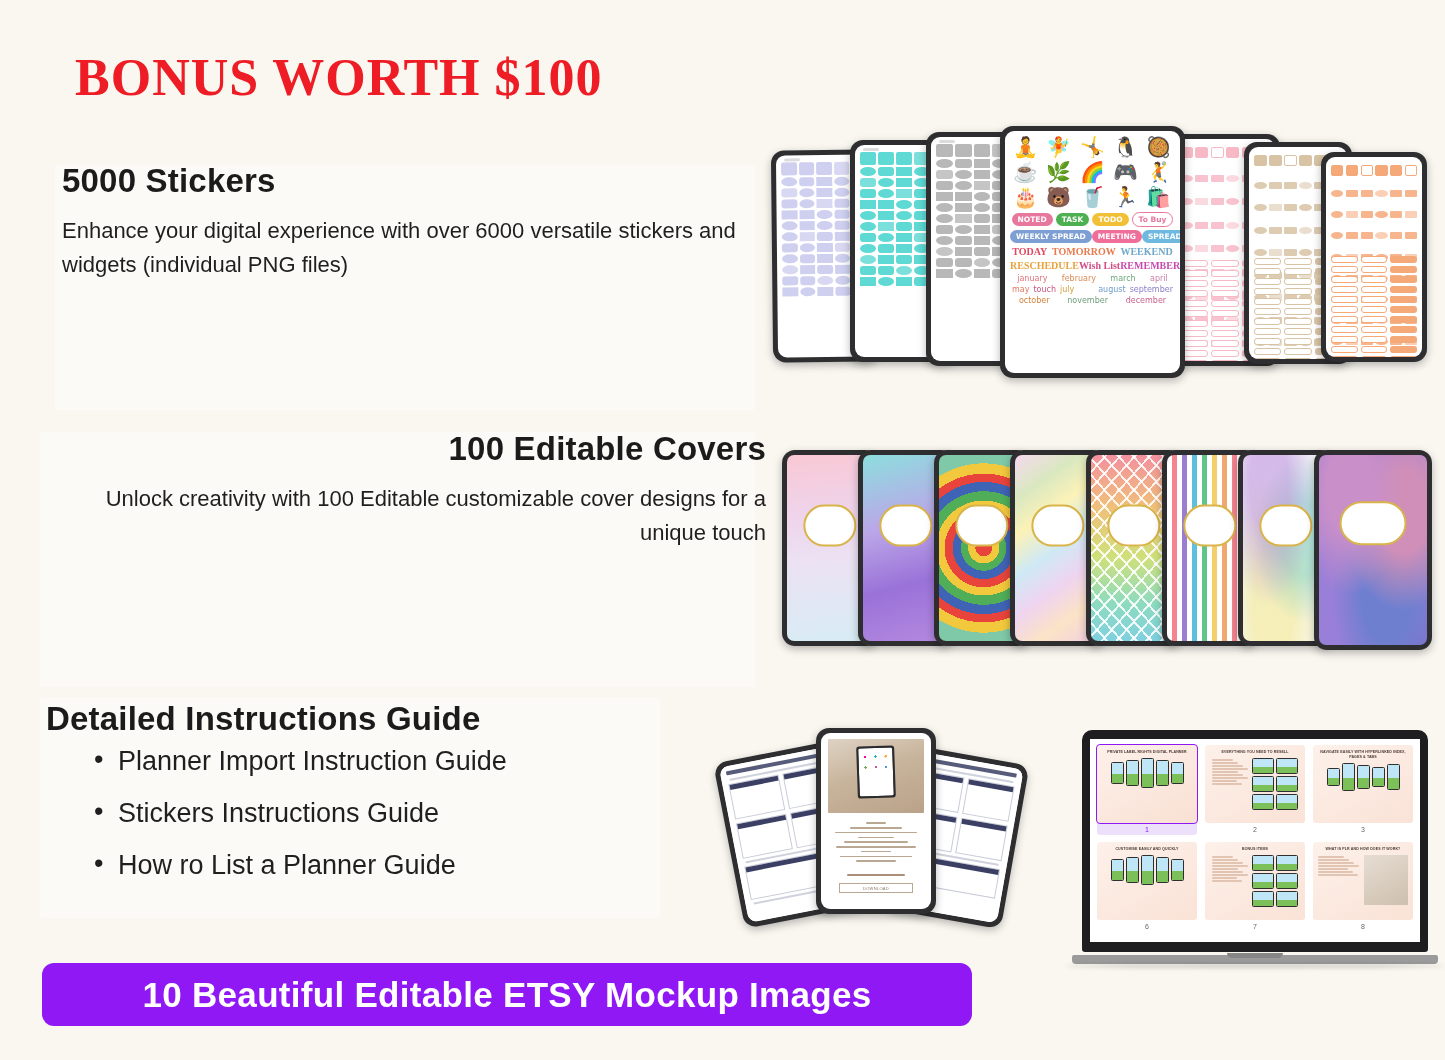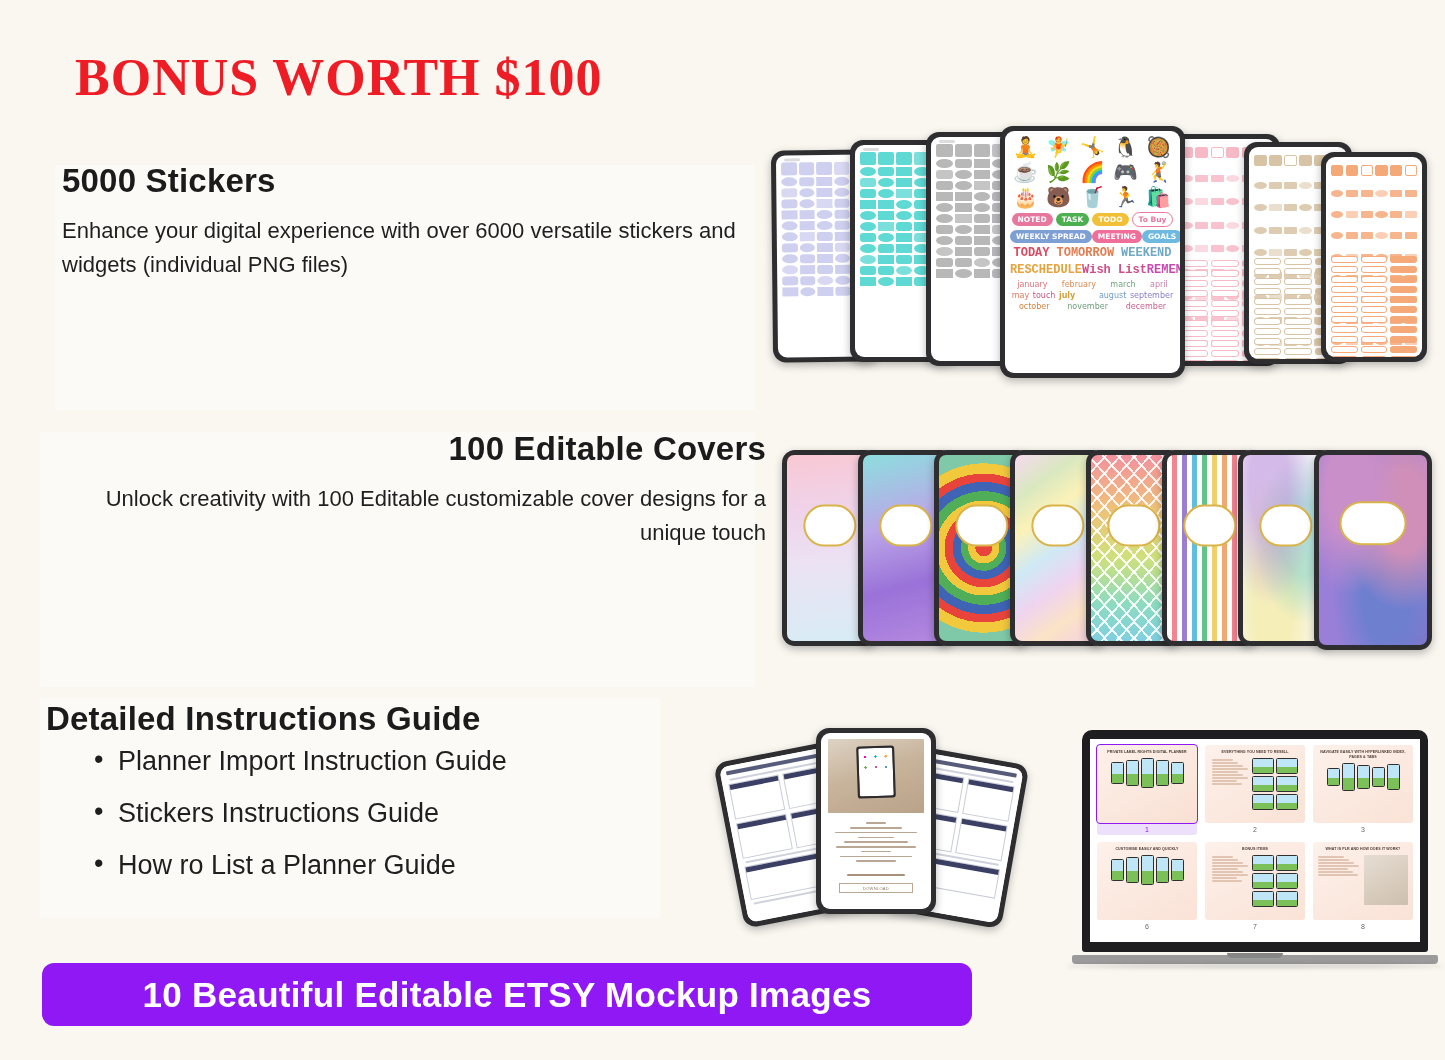--- a/index.html
+++ b/index.html
@@ -128,21 +128,21 @@
   .emoji-grid span { font-size:20px; text-align:center; line-height:1.05; }
   .tag-row { display:flex; justify-content:space-around; align-items:center; margin-bottom:3px; }
   .tag {
     font-size:7.5px; font-weight:bold;
     padding:2px 6px; border-radius:9px;
     color:#fff; white-space:nowrap;
     font-family:"DejaVu Sans", sans-serif;
   }
   .tag.outline { background:#fff; color:#d6568a; border:1.3px solid #d6568a; }
   .word-row { display:flex; justify-content:space-around; margin-bottom:3px; }
-  .word { font-size:12px; font-weight:bold; white-space:nowrap; font-family:Liberation Mono, monospace; }
+  .word { font-size:10px; font-weight:bold; white-space:nowrap; font-family:Liberation Serif, serif; }
   .month-row { display:flex; justify-content:space-around; margin-bottom:2px; }
   .month { font-size:8px; white-space:nowrap; font-family:"DejaVu Sans", sans-serif; }
 
   
   .iconsheet .icon-grid {
     position:absolute; inset:8px 5px 0 5px;
     display:grid; grid-template-columns:repeat(6,1fr);
     gap:2.5px;
   }
   .iconsheet .icon-grid i { display:block; height:7px; border-radius:1px; }
@@ -808,42 +808,42 @@
         </div>
       <div class="tag-row" id="tags1">
           <span class="tag" style="background: rgb(232, 119, 157);">NOTED</span>
           <span class="tag" style="background: rgb(76, 175, 80);">TASK</span>
           <span class="tag" style="background: rgb(242, 192, 55);">TODO</span>
           <span class="tag outline" style="color: rgb(232, 119, 157); border-color: rgb(232, 119, 157);">To Buy</span>
         </div>
       <div class="tag-row" id="tags2">
           <span class="tag" style="background: rgb(126, 159, 212);">WEEKLY SPREAD</span>
           <span class="tag" style="background: rgb(239, 111, 154);">MEETING</span>
-          <span class="tag" style="background: rgb(111, 185, 224);">GOALS</span>
+          <span class="tag" style="background: rgb(111, 185, 224);">SPREAD</span>
         </div>
       <div class="word-row" id="words1">
           <span class="word" style="color: rgb(224, 71, 95);">TODAY</span>
           <span class="word" style="color: rgb(232, 123, 78);">TOMORROW</span>
           <span class="word" style="color: rgb(111, 168, 201);">WEEKEND</span>
         </div>
       <div class="word-row" id="words2">
           <span class="word" style="color: rgb(232, 163, 61);">RESCHEDULE</span>
           <span class="word" style="color: rgb(210, 76, 134);">Wish List</span>
           <span class="word" style="color: rgb(200, 74, 176);">REMEMBER!</span>
         </div>
       <div class="month-row" id="m1">
           <span class="month" style="color: rgb(224, 115, 122);">january</span>
           <span class="month" style="color: rgb(217, 139, 82);">february</span>
           <span class="month" style="color: rgb(111, 168, 123);">march</span>
           <span class="month" style="color: rgb(201, 127, 168);">april</span>
         </div>
       <div class="month-row" id="m2">
           <span class="month" style="color: rgb(224, 122, 95);">may</span>
           <span class="month" style="color: rgb(201, 85, 127);">touch</span>
-          <span class="month" style="color: rgb(212, 162, 61); font-weight: bold;">july</span>
+          <span class="month" style="color: rgb(212, 162, 61);">july</span>
           <span class="month" style="color: rgb(111, 158, 201); padding-left: 20px;">august</span>
           <span class="month" style="color: rgb(138, 127, 201);">september</span>
         </div>
       <div class="month-row" id="m3">
           <span class="month" style="color: rgb(212, 131, 61);">october</span>
           <span class="month" style="color: rgb(111, 158, 123);">november</span>
           <span class="month" style="color: rgb(201, 95, 138);">december</span>
         </div>
     </div>
   </div>

